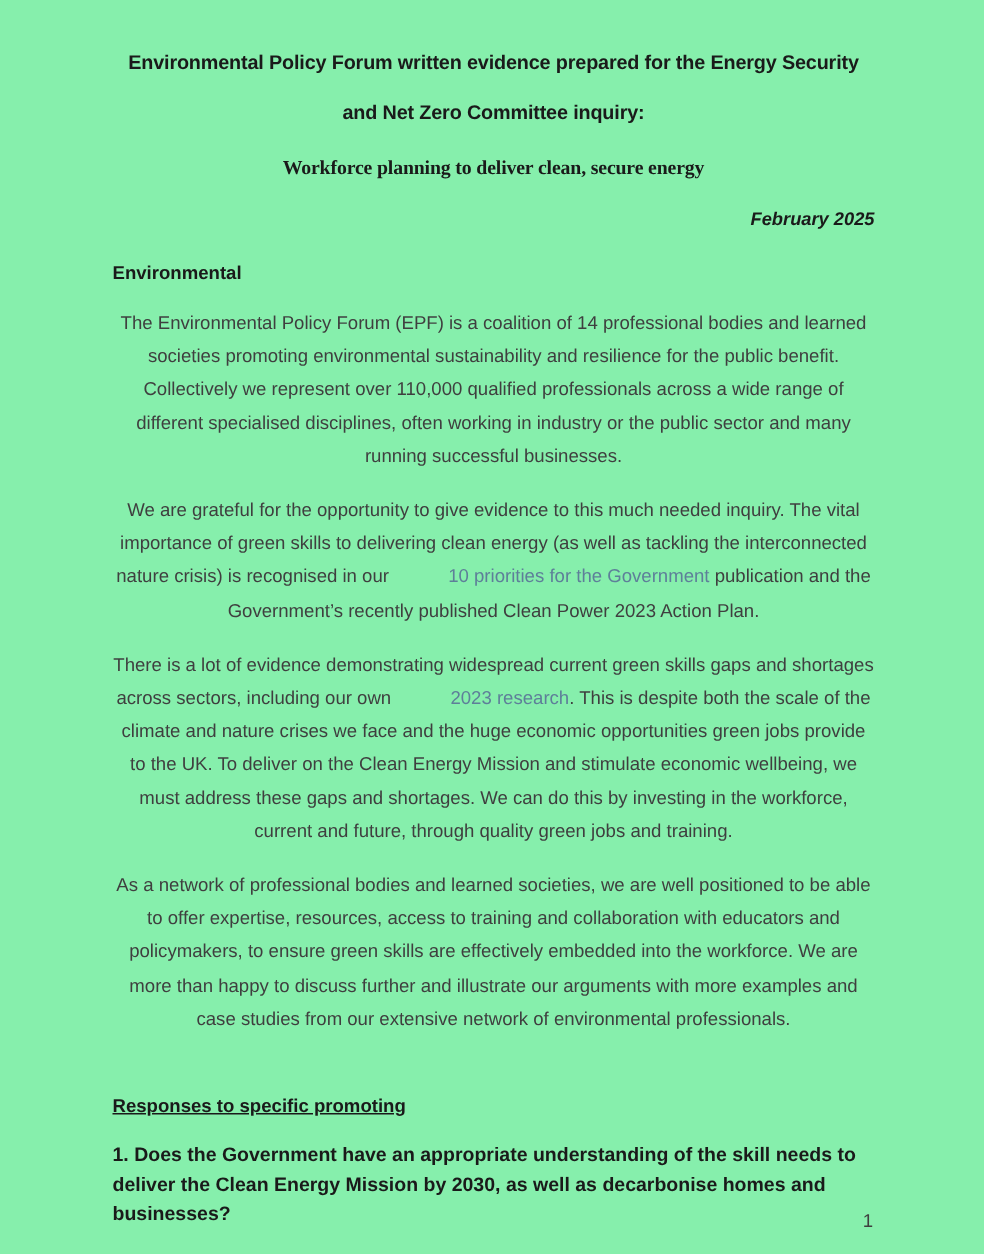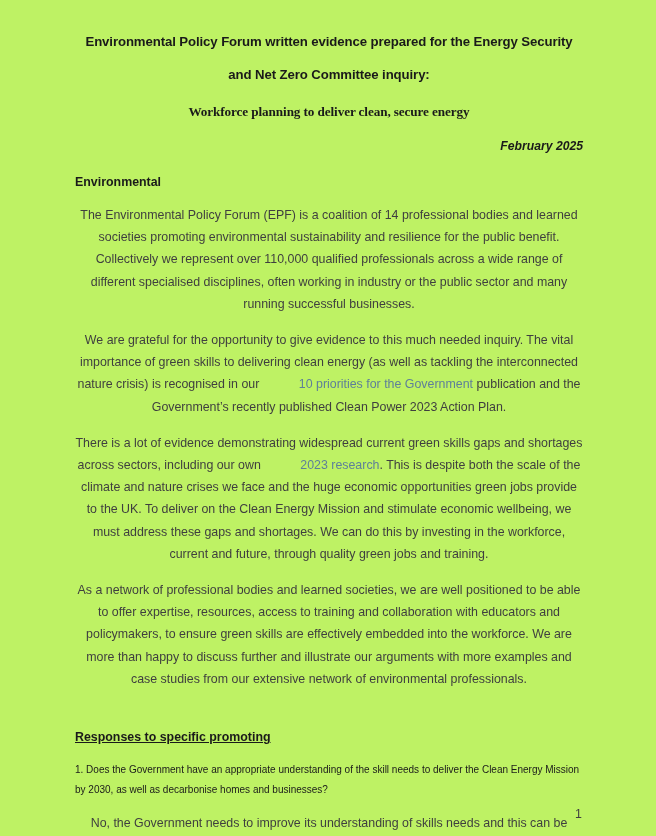--- a/index.html
+++ b/index.html
@@ -9,21 +9,21 @@
     background: #ffffff;
   }
   body {
     font-family: "Liberation Sans", sans-serif;
     color: #3a3a3a;
   }
   .page {
     position: relative;
     width: 656px;
     height: 836px;
-    background: #bef264;
+    background: #86efac;
     box-sizing: border-box;
     overflow: hidden;
   }
   .content {
     position: absolute;
     left: 75px;
     top: 0;
     width: 508px;
   }
 
@@ -70,22 +70,22 @@
     font-size: 12.4px;
     line-height: 18px;
     color: #1a1a1a;
     margin: 0;
     padding-top: 18px;
   }
   .section-heading.underlined {
     text-decoration: underline;
   }
   .question-heading {
-    font-weight: normal;
-    font-size: 10px;
+    font-weight: bold;
+    font-size: 13px;
     line-height: 19.5px;
     color: #1a1a1a;
     margin: 0;
     padding-top: 14px;
   }
 
   
   .para {
     font-size: 12.4px;
     line-height: 22.2px;

